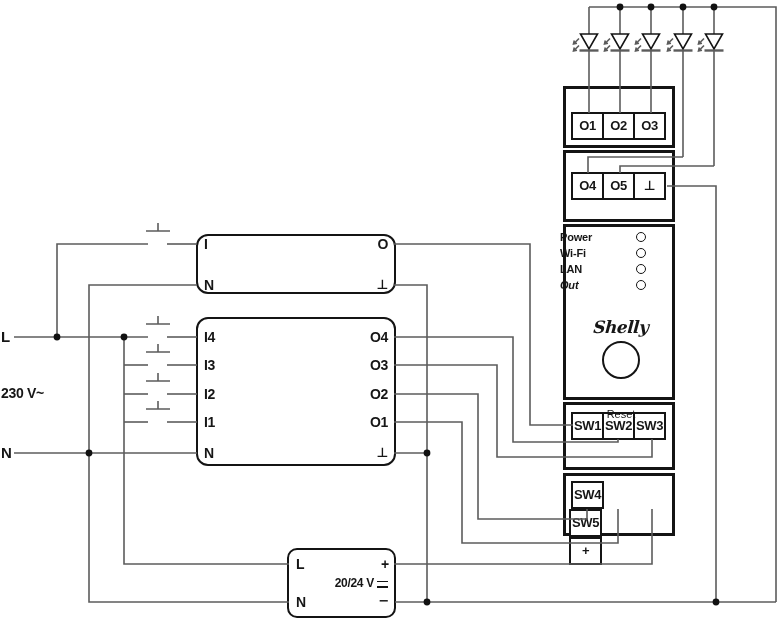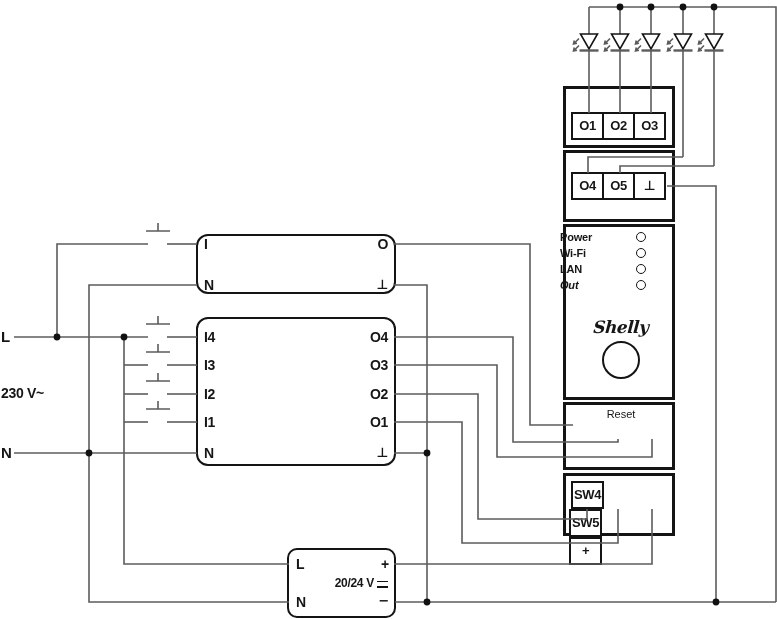--- a/index.html
+++ b/index.html
@@ -76,20 +76,25 @@
 
   <div class="trow" style="left:571px;top:112px;">
     <div class="term">O1</div>
     <div class="term">O2</div>
     <div class="term">O3</div>
   </div>
   <div class="trow" style="left:571px;top:172px;">
     <div class="term">O4</div>
     <div class="term">O5</div>
     <div class="term sym">⊥</div>
+  </div>
+  <div class="trow" style="left:571px;top:412px;">
+    <div class="term">SW1</div>
+    <div class="term">SW2</div>
+    <div class="term">SW3</div>
   </div>
   <div class="trow" style="left:571px;top:481px;flex-direction:column;">
     <div class="term">SW4</div>
     <div class="term">SW5</div>
     <div class="term">+</div>
   </div>
 
   <div class="status-lbl" style="top:231px;">Power</div>
   <div class="status-lbl" style="top:247px;">Wi-Fi</div>
   <div class="status-lbl" style="top:263px;">LAN</div>

